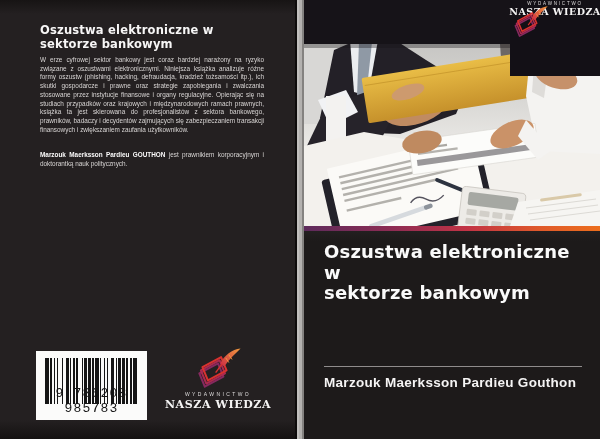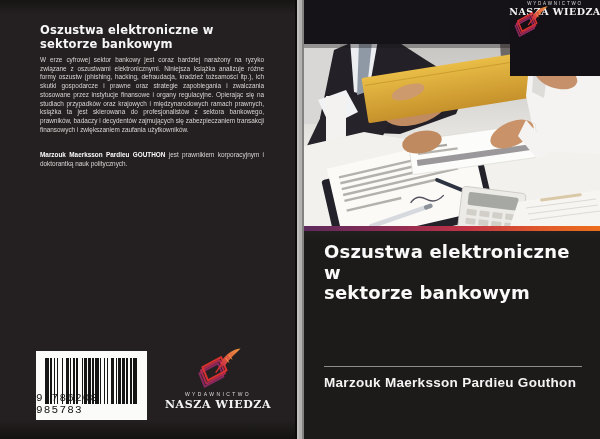--- a/index.html
+++ b/index.html
@@ -16,22 +16,22 @@
   .back-desc{position:absolute;left:40px;top:56px;width:224px;margin:0;
     font-size:6.4px;line-height:8.7px;text-align:justify;color:#d8d5d4;}
   .back-bio{position:absolute;left:40px;top:151px;width:224px;margin:0;
     font-size:6.4px;line-height:8.7px;text-align:justify;color:#d8d5d4;}
   .back-bio b{color:#fbfafa;}
 
   
   .barcode{position:absolute;left:36px;top:351px;width:111px;height:69px;background:#fbfbfa;}
   .barcode-bars{position:absolute;left:9px;top:7px;right:9px;height:46px;display:flex;}
   .barcode-bars span{height:100%;}
-  .barcode-digits{position:absolute;left:0;right:0;bottom:4px;text-align:left;
-    font-family:"Liberation Mono",monospace;font-size:11px;letter-spacing:1.2px;color:#161616;}
+  .barcode-digits{position:absolute;left:0;right:0;bottom:4px;text-align:center;
+    font-family:"Liberation Mono",monospace;font-size:13px;letter-spacing:1.2px;color:#161616;}
 
   
   .publogo{position:absolute;display:flex;flex-direction:column;align-items:center;}
   .publogo .icon{display:block;}
   .pub-top{color:#dedcdc;white-space:nowrap;}
   .pub-name{color:#f5f4f4;font-family:"DejaVu Serif","Liberation Serif",serif;
     font-weight:bold;white-space:nowrap;}
   .publogo-back{left:171px;top:347px;width:94px;}
   .publogo-back .pub-top{font-size:5px;letter-spacing:2.4px;margin-top:2px;}
   .publogo-back .pub-name{font-size:11px;letter-spacing:.6px;margin-top:1px;}

